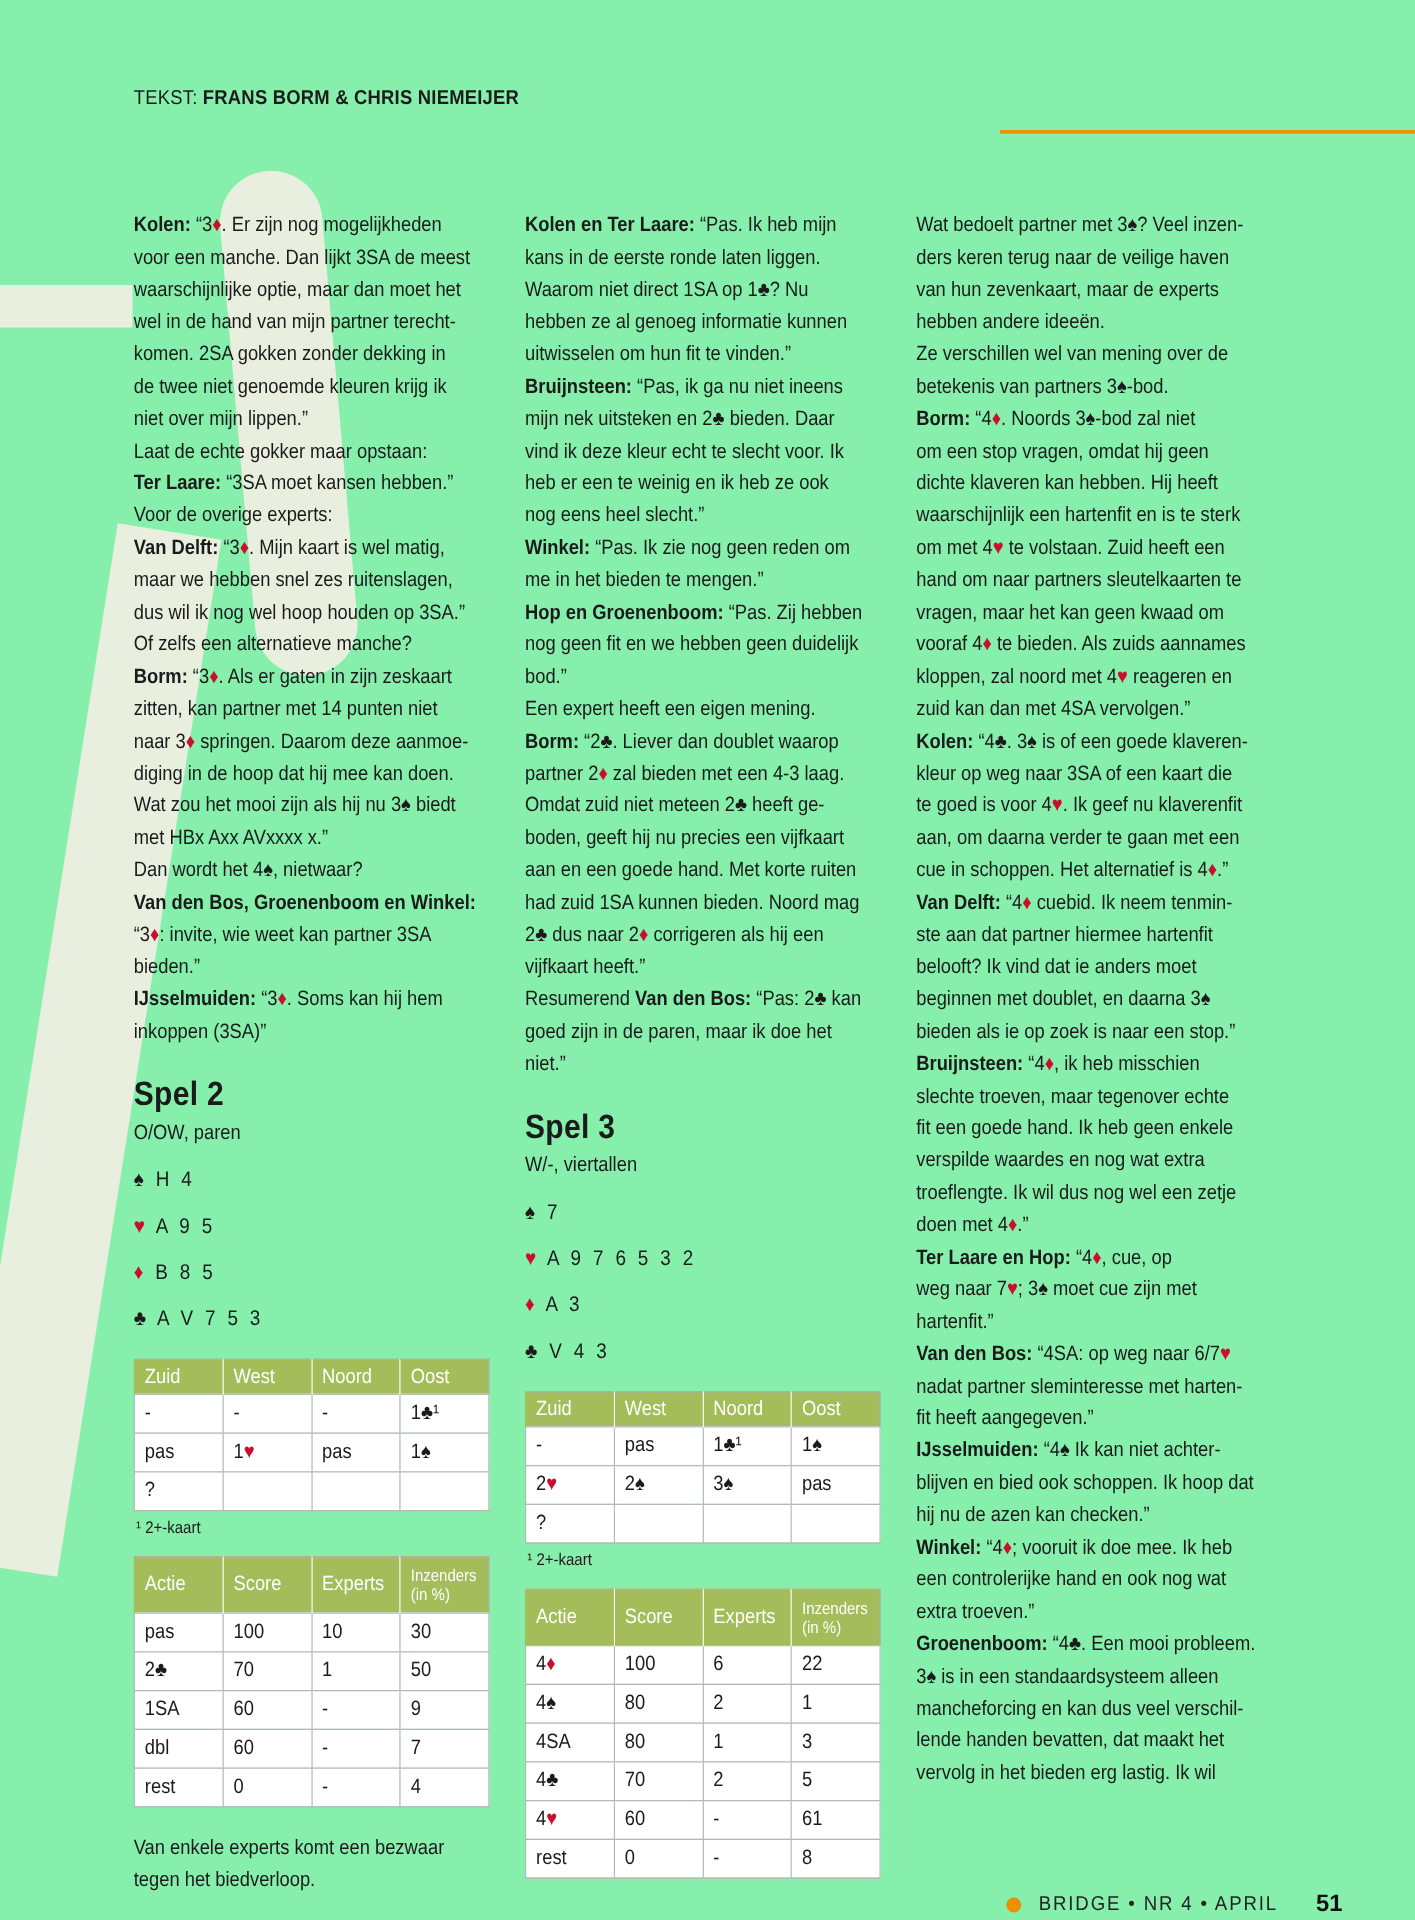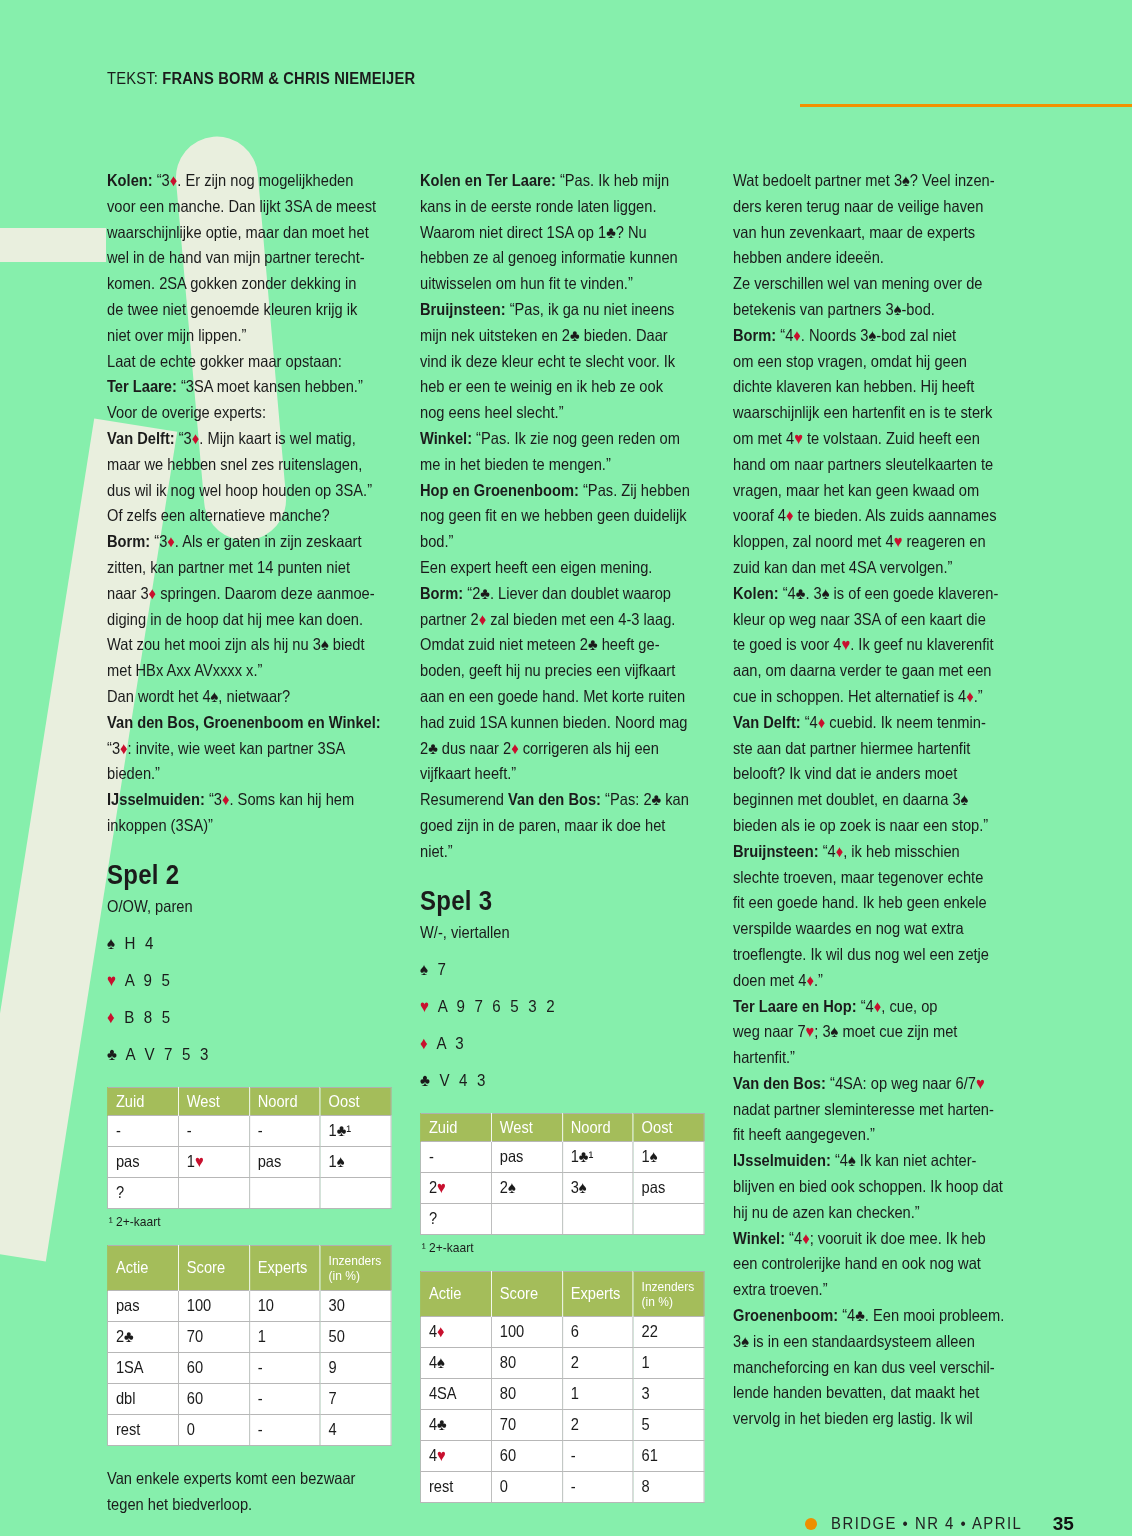--- a/index.html
+++ b/index.html
@@ -356,16 +356,16 @@
 3♠ is in een standaardsysteem alleen
 mancheforcing en kan dus veel verschil-
 lende handen bevatten, dat maakt het
 vervolg in het bieden erg lastig. Ik wil</p>
       </div>
   </div>
 
   <div class="footer">
     <span class="footer-dot"></span>
     <span class="footer-text">BRIDGE • NR 4 • APRIL</span>
-    <span class="footer-page">35</span>
+    <span class="footer-page">51</span>
   </div>
 
 </div>
 
 </body></html>

